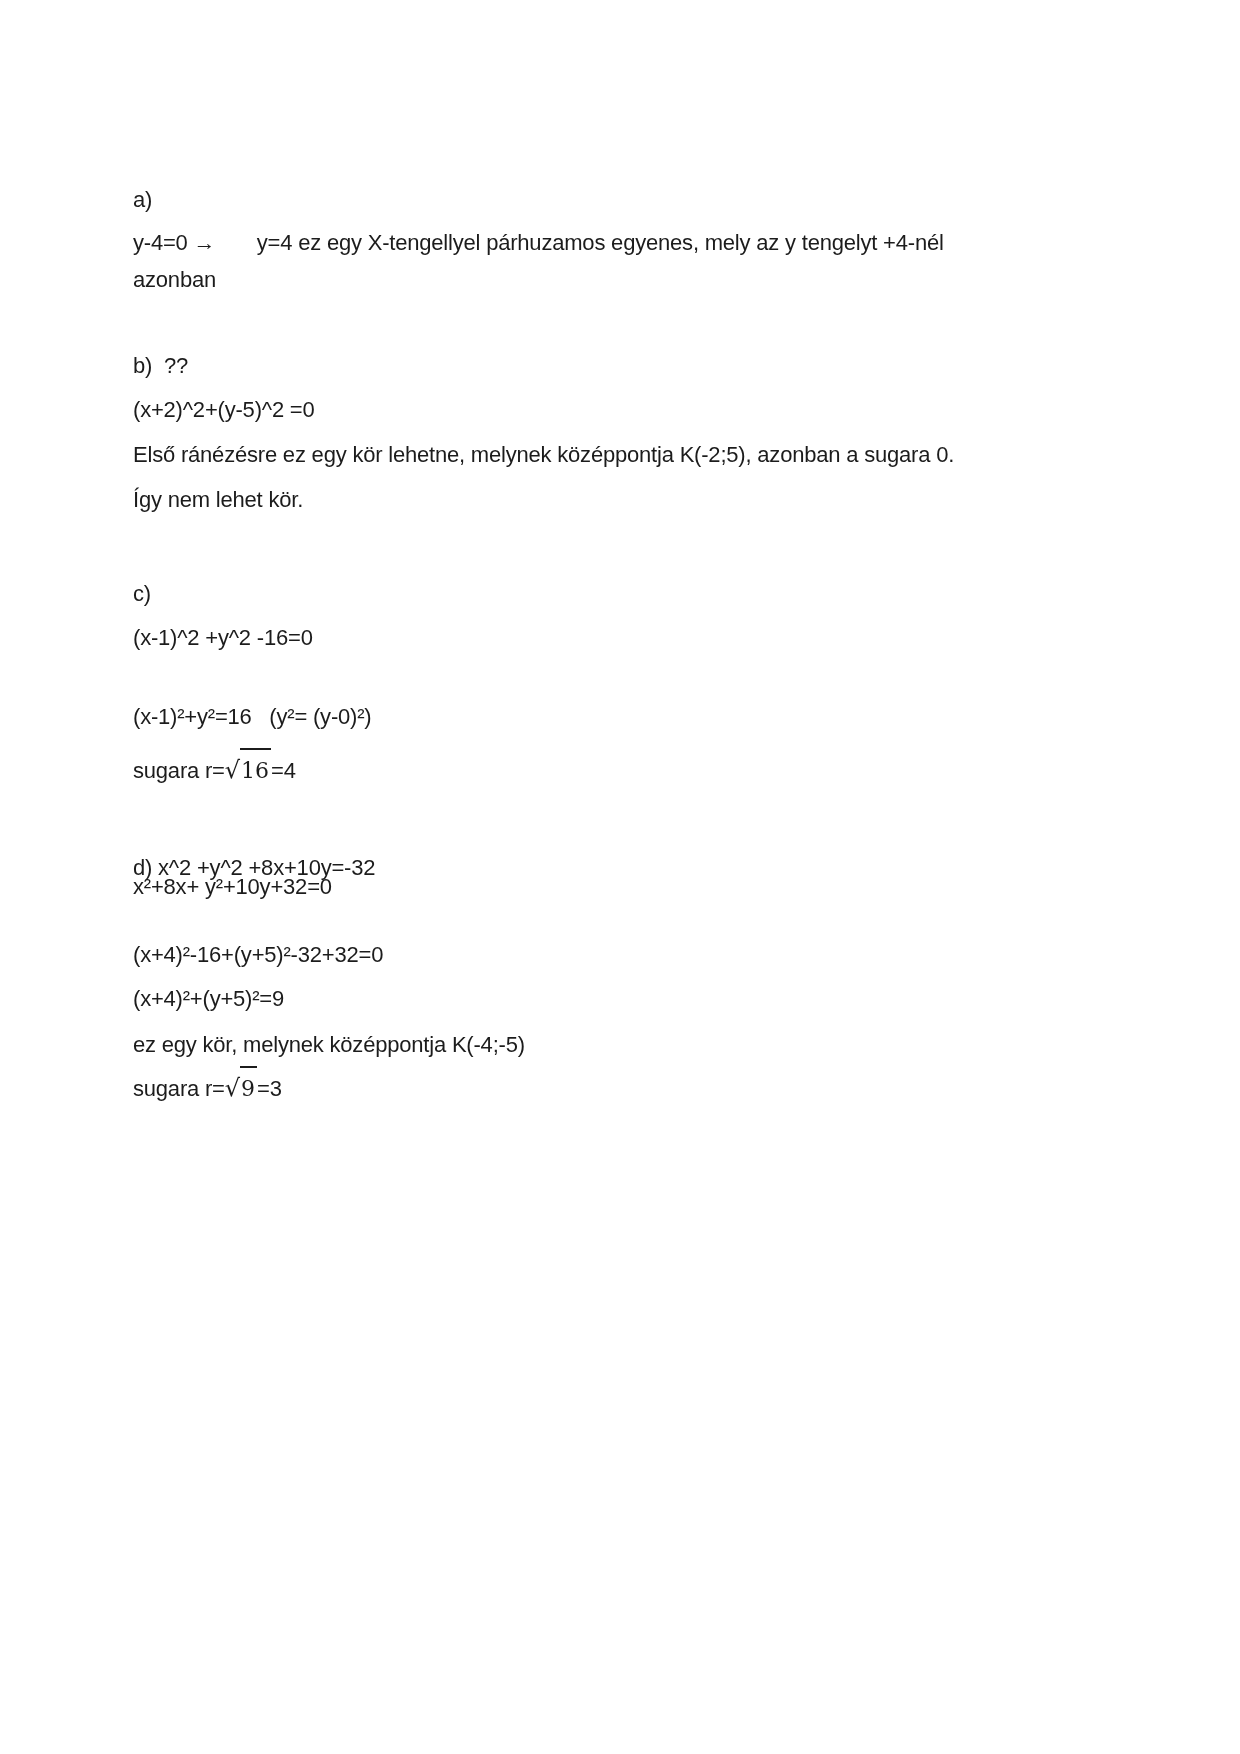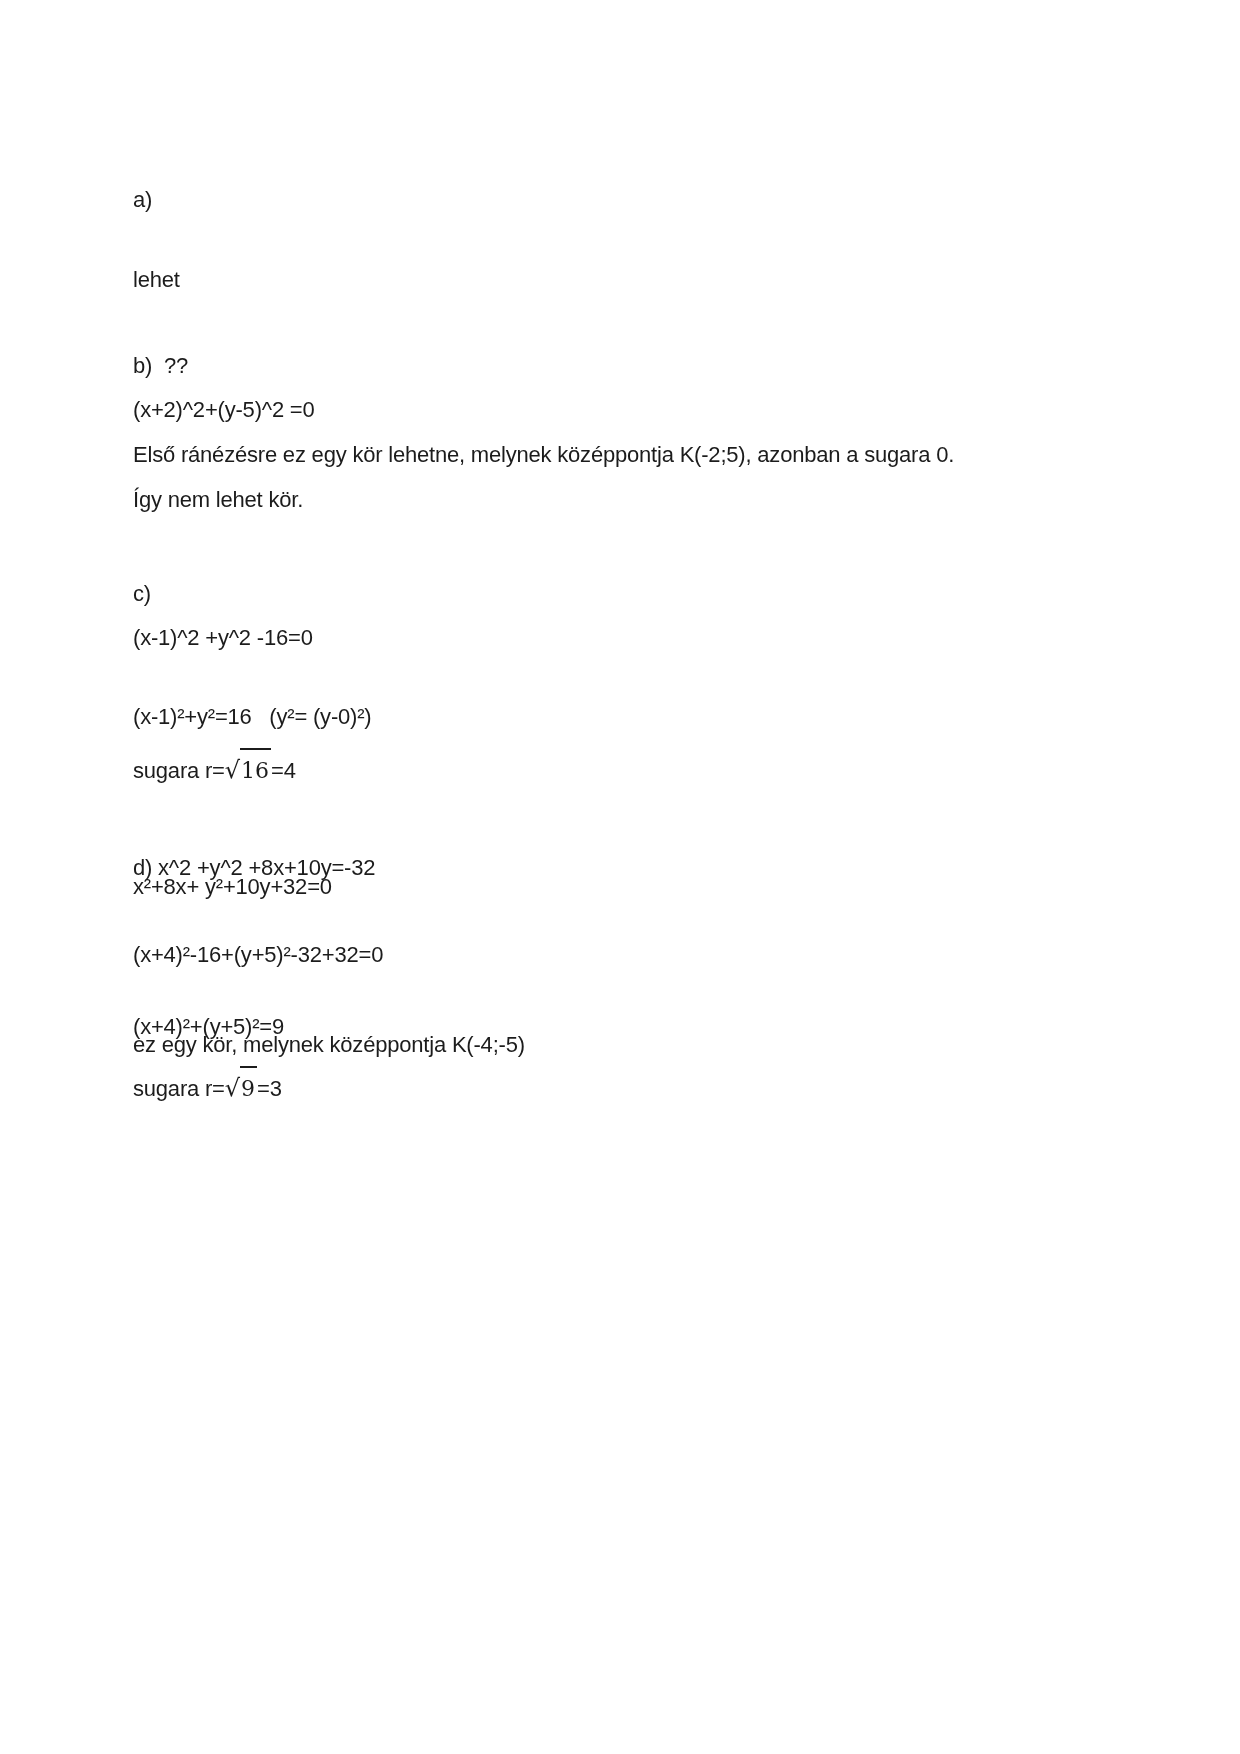--- a/index.html
+++ b/index.html
@@ -40,32 +40,33 @@
     padding: 8px 2px 0 1px;
     letter-spacing: 0;
   }
 </style>
 </head>
 <body>
 
 <div class="page">
 
   <p class="line" style="top:186px">a)</p>
-  <p class="line" style="top:266px">lehet</p>
+  <p class="line" style="top:229px">y-4=0 →       y=4 ez egy X-tengellyel párhuzamos egyenes, mely az y tengelyt +4-nél</p>
+  <p class="line" style="top:266px">azonban</p>
 
   <p class="line" style="top:352px">b)  ??</p>
   <p class="line" style="top:396px">(x+2)^2+(y-5)^2 =0</p>
   <p class="line" style="top:441px">Első ránézésre ez egy kör lehetne, melynek középpontja K(-2;5), azonban a sugara 0.</p>
   <p class="line" style="top:486px">Így nem lehet kör.</p>
 
   <p class="line" style="top:580px">c)</p>
   <p class="line" style="top:624px">(x-1)^2 +y^2 -16=0</p>
   <p class="line" style="top:703px">(x-1)²+y²=16   (y²= (y-0)²)</p>
   <p class="line" style="top:755px"><span>sugara r=</span><span class="sqrt-sign">√</span><span class="radicand">16</span><span>=4</span></p>
 
   <p class="line" style="top:854px">d) x^2 +y^2 +8x+10y=-32</p>
   <p class="line" style="top:873px">x²+8x+ y²+10y+32=0</p>
   <p class="line" style="top:941px">(x+4)²-16+(y+5)²-32+32=0</p>
-  <p class="line" style="top:1013px">(x+4)²+(y+5)²=9</p>
+  <p class="line" style="top:985px">(x+4)²+(y+5)²=9</p>
   <p class="line" style="top:1031px">ez egy kör, melynek középpontja K(-4;-5)</p>
   <p class="line" style="top:1073px"><span>sugara r=</span><span class="sqrt-sign">√</span><span class="radicand">9</span><span>=3</span></p>
 
 </div>
 
 </body></html>

